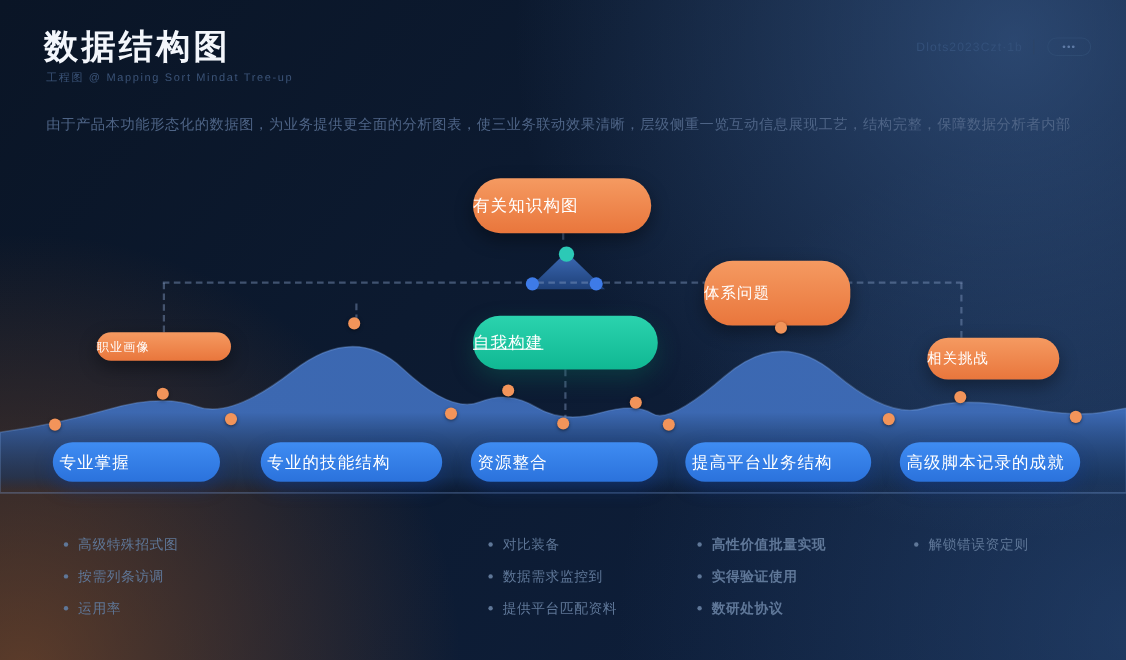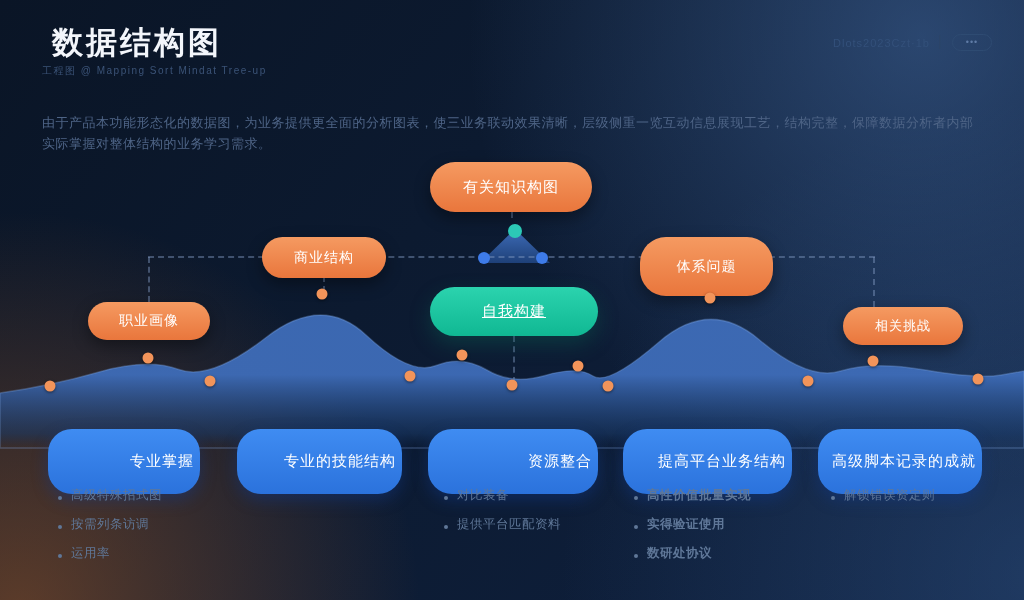--- a/index.html
+++ b/index.html
@@ -7,77 +7,76 @@
   #stage{
     position:relative;width:1024px;height:600px;overflow:hidden;
     font-family:"Liberation Sans","DejaVu Sans",sans-serif;
     background:
       radial-gradient(circle at 90% 6%, rgba(72,112,168,0.50), rgba(72,112,168,0) 42%),
       radial-gradient(circle at 2% 102%, rgba(158,88,38,0.55), rgba(158,88,38,0) 34%),
       radial-gradient(circle at 101% 96%, rgba(58,98,152,0.38), rgba(58,98,152,0) 40%),
       linear-gradient(128deg,#0a1526 0%,#0c1a30 40%,#0f2140 100%);
   }
   
-  .title{position:absolute;left:52px;top:22px;font-size:31px;font-weight:bold;color:#F3F6FB;letter-spacing:3px;}
+  .title{position:absolute;left:40px;top:22px;font-size:31px;font-weight:bold;color:#F3F6FB;letter-spacing:3px;}
   .subtitle{position:absolute;left:42px;top:64px;font-size:10px;color:#3B5377;letter-spacing:1.5px;}
   .meta{position:absolute;left:833px;top:37px;font-size:11px;color:#33507a;letter-spacing:1px;}
   .meta-divider{position:absolute;left:938px;top:33px;color:#2c4568;font-size:14px;}
   .menu-pill{position:absolute;left:952px;top:34px;width:40px;height:17px;border:1px solid #2E4B72;border-radius:9px;
     display:flex;align-items:center;justify-content:center;color:#5f7ba6;font-size:9px;letter-spacing:1px;line-height:1;}
   
-  .intro{position:absolute;left:42px;top:112px;width:950px;font-size:13px;color:#4E6486;line-height:21px;letter-spacing:0.5px;}
+  .intro{position:absolute;left:42px;top:102px;width:950px;font-size:13px;color:#4E6486;line-height:21px;letter-spacing:0.5px;}
   
   .dash-h{position:absolute;border-top:2px dashed rgba(128,154,192,0.45);}
   .dash-v{position:absolute;border-left:2px dashed rgba(128,154,192,0.45);}
   
-  .node{position:absolute;display:flex;align-items:center;justify-content:center;color:#fff;
+  .node{position:absolute;display:flex;align-items:center;justify-content:flex-start;color:#fff;
     border-radius:26px;font-size:14px;letter-spacing:1px;box-shadow:0 6px 16px rgba(0,0,0,0.38);}
   .node-orange{background:linear-gradient(180deg,#F59A61 0%,#E9763C 100%);}
   .node-green{background:linear-gradient(180deg,#2BD3AE 0%,#10B893 100%);box-shadow:0 8px 20px rgba(10,90,80,0.45);text-decoration:underline;}
   .node-top{left:430px;top:162px;width:162px;height:50px;font-size:15px;}
   .node-left-mid{left:262px;top:237px;width:124px;height:41px;}
   .node-right-mid{left:640px;top:237px;width:133px;height:59px;}
-  .node-left-small{left:88px;top:302px;width:122px;height:38px;font-size:14px;}
+  .node-left-small{left:88px;top:302px;width:122px;height:26px;font-size:11px;}
   .node-right-small{left:843px;top:307px;width:120px;height:38px;font-size:13px;}
   .node-center{left:430px;top:287px;width:168px;height:49px;font-size:15px;}
   
   #mountain-svg{position:absolute;left:0;top:0;width:1024px;height:600px;pointer-events:none;}
   
   .dot{position:absolute;width:11px;height:11px;border-radius:50%;background:#F2945A;
     box-shadow:0 1px 3px rgba(0,0,0,0.5);transform:translate(-50%,-50%);}
   .dot-teal{position:absolute;width:14px;height:14px;border-radius:50%;background:#2CC9B6;transform:translate(-50%,-50%);}
   .dot-blue{position:absolute;width:12px;height:12px;border-radius:50%;background:#3E7BE8;transform:translate(-50%,-50%);}
   
-  .pill{position:absolute;top:429px;height:65px;border-radius:24px;display:flex;align-items:center;justify-content:flex-end;
+  .pill{position:absolute;top:402px;height:36px;border-radius:24px;display:flex;align-items:center;justify-content:flex-start;
     color:#fff;font-size:15px;letter-spacing:1px;border:none;
     background:linear-gradient(180deg,#3F8CF2 0%,#2B72DC 100%);box-shadow:0 6px 16px rgba(18,58,140,0.45);cursor:pointer;}
   .pill-1{left:48px;width:152px;} .pill-2{left:237px;width:165px;} .pill-3{left:428px;width:170px;font-family:Liberation Serif, serif;}
   .pill-4{left:623px;width:169px;} .pill-5{left:818px;width:164px;}
   
   .list{position:absolute;top:487px;width:190px;}
   .list-1{left:58px;} .list-2{left:248px;} .list-3{left:444px;} .list-4{left:634px;font-weight:bold;} .list-5{left:831px;}
-  .li{display:flex;align-items:center;margin-bottom:13px;color:#5F7798;font-size:12.5px;letter-spacing:0.5px;line-height:16px;}
+  .li{display:flex;align-items:flex-start;margin-bottom:13px;color:#5F7798;font-size:12.5px;letter-spacing:0.5px;line-height:16px;}
   .li .b{width:4px;height:4px;border-radius:50%;background:#5F7798;margin:6px 9px 0 0;flex:none;}
 </style>
 </head>
 <body>
 
 <div id="stage">
 
   <div class="title">数据结构图</div>
   <div class="subtitle">工程图 @ Mapping Sort Mindat Tree-up</div>
   <div class="meta">Dlots2023Czt·1b</div>
   <div class="meta-divider">|</div>
   <div class="menu-pill">
     <span>•••</span>
   </div>
 
   <div class="intro">
     <span>由于产品本功能形态化的数据图，为业务提供更全面的分析图表，使三业务联动效果清晰，层级侧重一览互动信息展现工艺，结构完整，保障数据分析者内部</span><br>
-    <span>实际掌握对整体结构的业务学习需求。</span>
   </div>
 
   <svg id="mountain-svg">
     <defs>
       <linearGradient id="mGrad" x1="0" y1="0.45" x2="0" y2="1">
         <stop offset="0" stop-color="#3E6CB8" stop-opacity="0.95"></stop>
         <stop offset="0.8" stop-color="#1A3A68" stop-opacity="0.55"></stop>
         <stop offset="1" stop-color="#14305A" stop-opacity="0"></stop>
       </linearGradient>
       <linearGradient id="tGrad" x1="0" y1="0" x2="0" y2="1">
@@ -94,23 +93,20 @@
       <div class="dash-v" style="left: 511px; top: 212px; height: 19px;"></div>
       <div class="dash-v" style="left: 323px; top: 276px; height: 16px;"></div>
       <div class="dash-v" style="left: 707px; top: 276px; height: 20px;"></div>
       <div class="dash-v" style="left: 148px; top: 257px; height: 45px;"></div>
       <div class="dash-v" style="left: 873px; top: 257px; height: 50px;"></div>
       <div class="dash-v" style="left: 513px; top: 336px; height: 47px;"></div>
     </div>
 
   <div class="node node-orange node-top">
     <span>有关知识构图</span>
-  </div>
-  <div class="node node-orange node-left-mid">
-    <span>商业结构</span>
   </div>
   <div class="node node-orange node-right-mid">
     <span>体系问题</span>
   </div>
   <div class="node node-orange node-left-small">
     <span>职业画像</span>
   </div>
   <div class="node node-orange node-right-small">
     <span>相关挑战</span>
   </div>
@@ -167,20 +163,24 @@
         <span>运用率</span>
       </div>
   </div>
   <div class="list list-3">
     <div class="li">
         <span class="b"></span>
         <span>对比装备</span>
       </div>
     <div class="li">
         <span class="b"></span>
+        <span>数据需求监控到</span>
+      </div>
+    <div class="li">
+        <span class="b"></span>
         <span>提供平台匹配资料</span>
       </div>
   </div>
   <div class="list list-4">
     <div class="li">
         <span class="b"></span>
         <span>高性价值批量实现</span>
       </div>
     <div class="li">
         <span class="b"></span>

